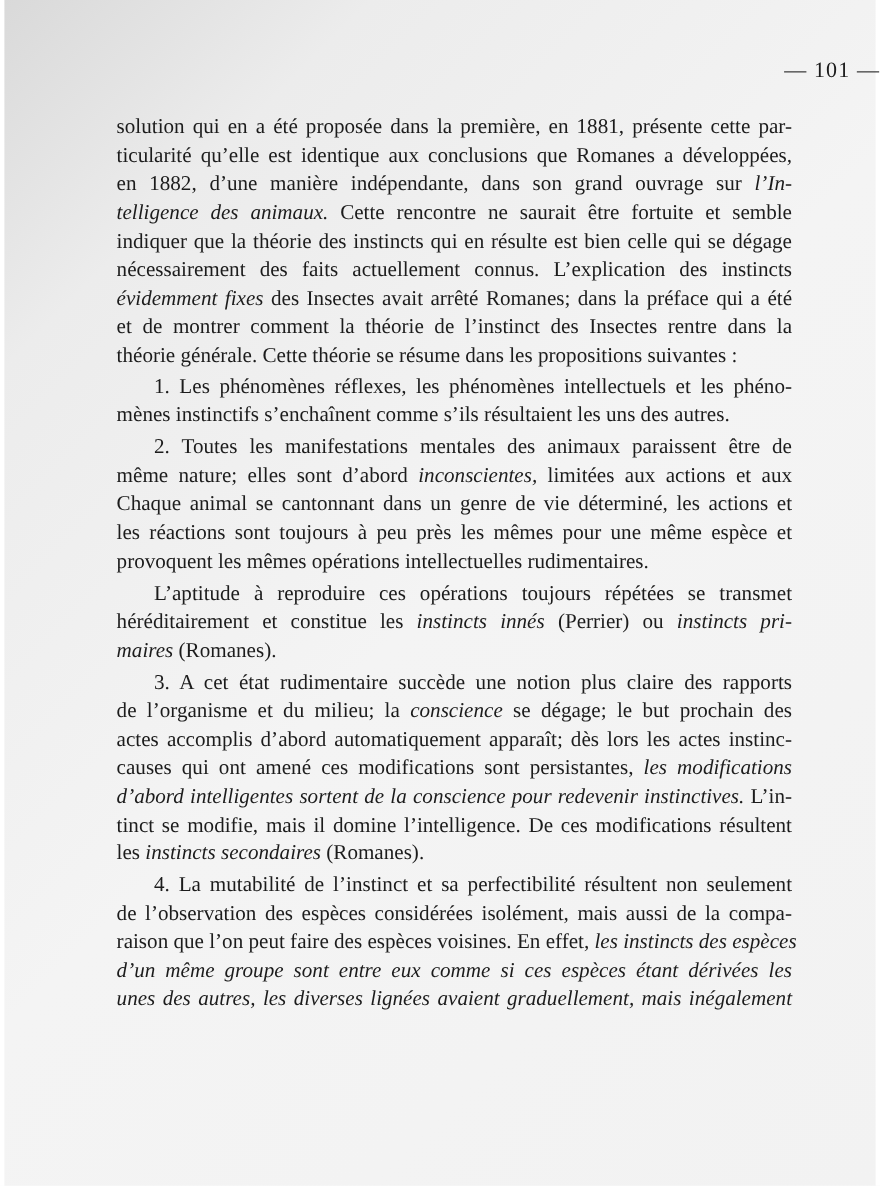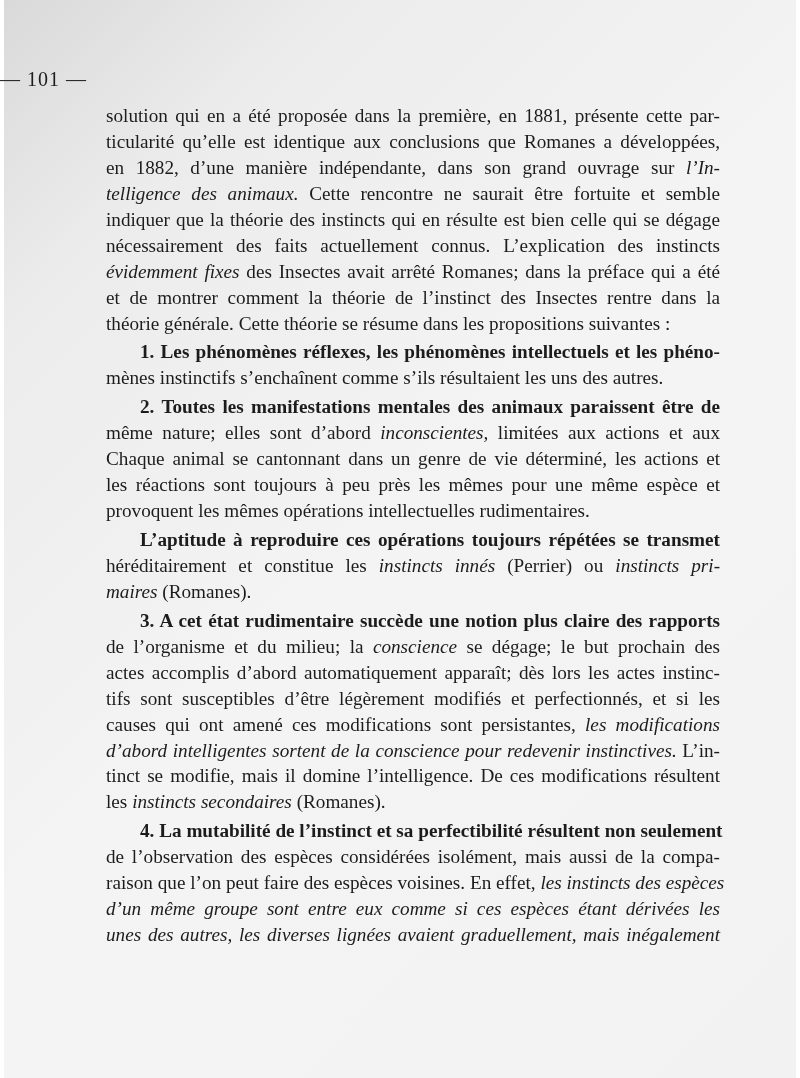--- a/index.html
+++ b/index.html
@@ -18,24 +18,24 @@
     .page-edge-left {
       position: absolute; left: 0; top: 0; width: 4px; height: 1078px;
       background: #ffffff;
     }
     .page-edge-right {
       position: absolute; right: 0; top: 0; width: 4px; height: 1078px;
       background: #ffffff;
     }
     .page-number {
       position: absolute;
-      top: 68px;
+      top: 53px;
       left: 0;
       width: 100%;
-      text-align: left;
+      text-align: right;
       font-size: 20px;
       letter-spacing: 1px;
     }
     .text-block {
       position: absolute;
       top: 103px;
       left: 106px;
       width: 614px;
       font-size: 19.2px;
       line-height: 25.95px;
@@ -47,21 +47,20 @@
       text-align-last: justify;
       text-align: justify;
       height: 25.95px;
       overflow: visible;
     }
     .line.last {
       text-align-last: left;
     }
     .indent {
       padding-left: 34px;
-      font-weight: bold;
     }
     .line.spaced {
       margin-top: 3px;
     }
     em {
       font-style: italic;
     }
   </style>
 </head>
 <body>
@@ -87,21 +86,20 @@
     <div class="line"><span>même nature; elles sont d’abord </span><em>inconscientes,</em><span> limitées aux actions et aux</span></div>
     <div class="line"><span>Chaque animal se cantonnant dans un genre de vie déterminé, les actions et</span></div>
     <div class="line"><span>les réactions sont toujours à peu près les mêmes pour une même espèce et</span></div>
     <div class="line last"><span>provoquent les mêmes opérations intellectuelles rudimentaires.</span></div>
     <div class="line indent spaced"><span>L’aptitude à reproduire ces opérations toujours répétées se transmet</span></div>
     <div class="line"><span>héréditairement et constitue les </span><em>instincts innés</em><span> (Perrier) ou </span><em>instincts pri-</em></div>
     <div class="line last"><em>maires</em><span> (Romanes).</span></div>
     <div class="line indent spaced"><span>3. A cet état rudimentaire succède une notion plus claire des rapports</span></div>
     <div class="line"><span>de l’organisme et du milieu; la </span><em>conscience</em><span> se dégage; le but prochain des</span></div>
     <div class="line"><span>actes accomplis d’abord automatiquement apparaît; dès lors les actes instinc-</span></div>
-    <div class="line"><span>tifs sont susceptibles d’être légèrement modifiés et perfectionnés, et si les</span></div>
     <div class="line"><span>causes qui ont amené ces modifications sont persistantes, </span><em>les modifications</em></div>
     <div class="line"><em>d’abord intelligentes sortent de la conscience pour redevenir instinctives.</em><span> L’in-</span></div>
     <div class="line"><span>tinct se modifie, mais il domine l’intelligence. De ces modifications résultent</span></div>
     <div class="line last"><span>les </span><em>instincts secondaires</em><span> (Romanes).</span></div>
     <div class="line indent spaced"><span>4. La mutabilité de l’instinct et sa perfectibilité résultent non seulement</span></div>
     <div class="line"><span>de l’observation des espèces considérées isolément, mais aussi de la compa-</span></div>
     <div class="line"><span>raison que l’on peut faire des espèces voisines. En effet, </span><em>les instincts des espèces</em></div>
     <div class="line"><em>d’un même groupe sont entre eux comme si ces espèces étant dérivées les</em></div>
     <div class="line"><em>unes des autres, les diverses lignées avaient graduellement, mais inégalement</em></div>
   </div>

